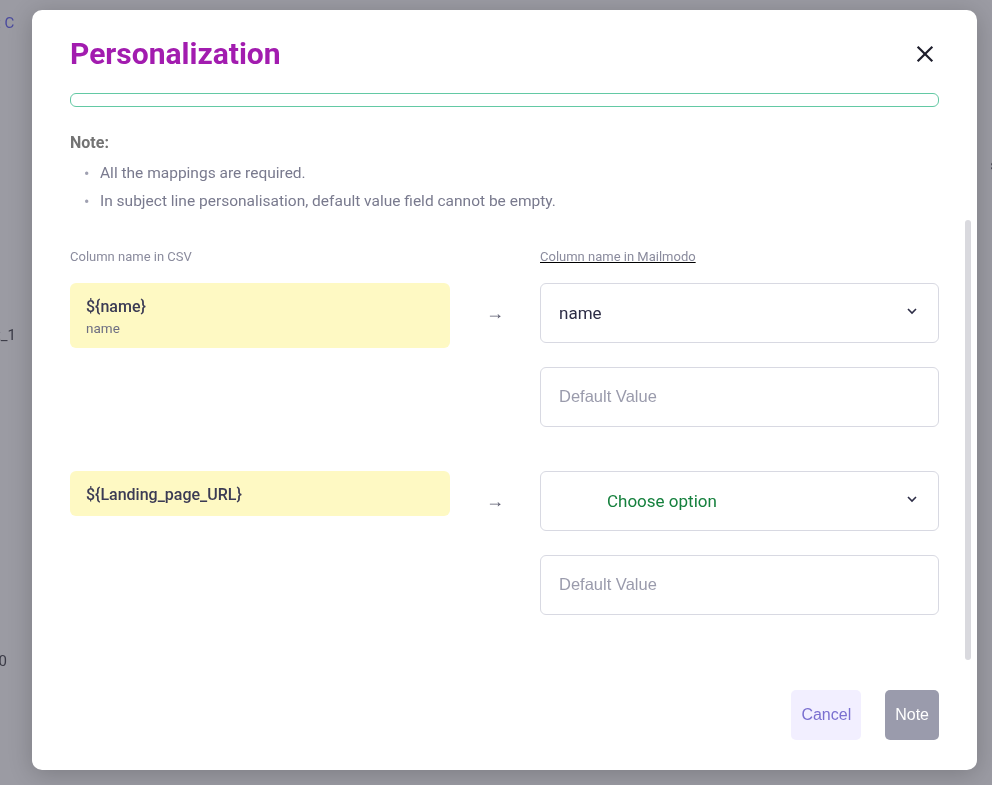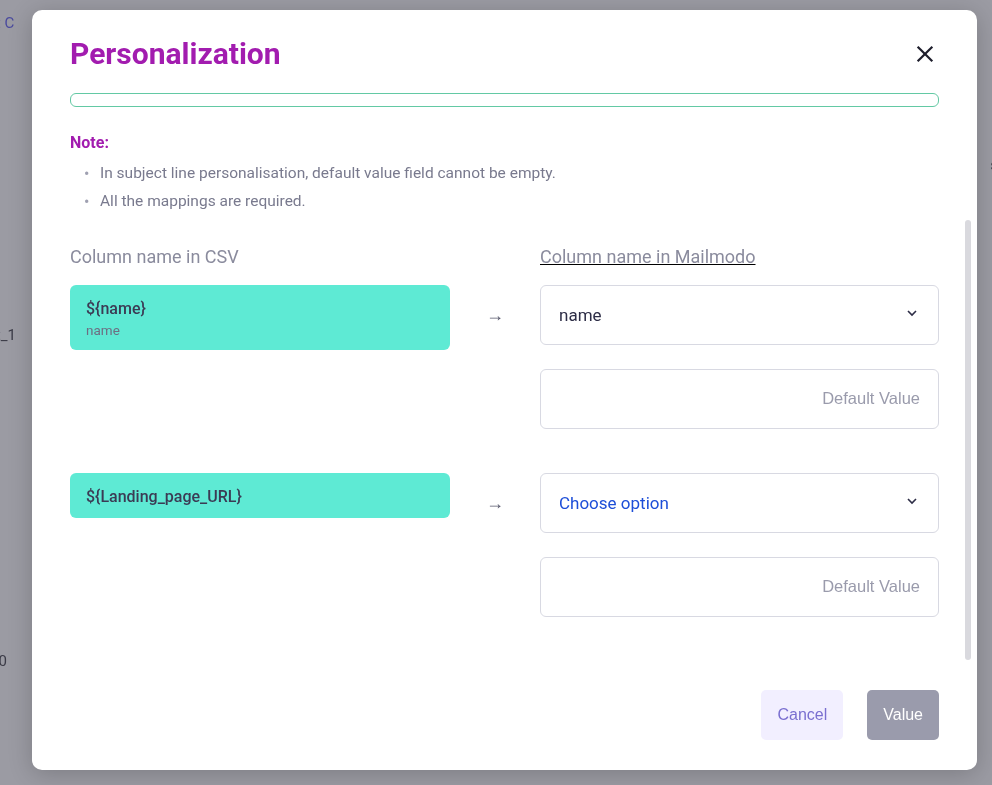--- a/index.html
+++ b/index.html
@@ -40,41 +40,41 @@
     padding: 0 38px 20px 38px;
     position: relative;
   }
   .alert-stub {
     border: 1px solid #63c9a4;
     border-radius: 6px;
     height: 14px;
     margin-bottom: 26px;
     background: #fff;
   }
-  .note-title { font-weight: 700; font-size: 16px; color: #a21caf; margin-bottom: 8px; }
+  .note-title { font-weight: 700; font-size: 16px; color: #737373; margin-bottom: 8px; }
   .note-list { list-style: none; padding-left: 30px; }
   .note-list li {
     position: relative;
     font-size: 15.5px; color: #797a8e;
     line-height: 1.8;
   }
   .note-list li::before {
     content: "•"; position: absolute; left: -16px; top: 0;
     color: #9fa0b1; font-size: 16px;
   }
   .column-headers {
     display: flex; margin-top: 30px; margin-bottom: 18px;
   }
   .col-left { width: 380px; flex-shrink: 0; }
   .col-arrow { width: 90px; flex-shrink: 0; }
   .col-right { flex: 1; text-decoration: underline; }
-  .col-head-text { font-size: 18px; color: #8a8b9d; }
+  .col-head-text { font-size: 13px; color: #8a8b9d; }
   .mapping-row { display: flex; align-items: flex-start; margin-bottom: 44px; }
   .csv-box {
-    background: #5eead4;
+    background: #fef9c3;
     border-radius: 6px;
     padding: 14px 16px 12px 16px;
     width: 380px;
   }
   .csv-var { font-size: 16px; color: #3b3b54; font-weight: 500; }
   .csv-name { font-size: 13.5px; color: #6d6e82; margin-top: 4px; }
   .arrow-cell {
     width: 90px;
     display: flex; align-items: center; justify-content: center;
     height: 60px;
@@ -86,34 +86,34 @@
     border-radius: 6px;
     height: 60px;
     display: flex; align-items: center;
     padding: 0 18px;
     font-size: 17px;
     background: #fff;
     cursor: pointer;
     position: relative;
   }
   .select-box .select-text { flex: 1; color: #2d2d46; }
-  .select-box.placeholder .select-text { color: #1d4ed8; }
+  .select-box.placeholder .select-text { color: #15803d; margin-left: 48px; }
   .select-box .chev { color: #2d2d46; }
   .input-box { cursor: text; }
   .input-box input {
     border: none; outline: none; width: 100%; font-size: 16.5px;
-    color: #2d2d46; background: transparent; text-align: right;
+    color: #2d2d46; background: transparent;
   }
   .input-box input::placeholder { color: #9a9bac; }
   .modal-footer {
     padding: 0 38px 30px 38px;
     display: flex; justify-content: flex-end; gap: 24px;
   }
   .btn {
-    height: 50px; padding: 0 16px;
+    height: 50px; padding: 0 10px;
     border-radius: 5px; border: none;
     font-size: 16px; font-weight: 500; cursor: pointer;
   }
   .btn-cancel { background: #f2efff; color: #7a6fd0; }
   .btn-save { background: #9a9bac; color: #fff; }
   .scroll-indicator {
     position: absolute; right: 6px; top: 210px;
     width: 6px; height: 440px;
     background: #d9d9de; border-radius: 3px;
   }
@@ -138,22 +138,22 @@
         <line x1="20" y1="4" x2="4" y2="20" stroke="#1d1d2b" stroke-width="2.4"></line>
       </svg>
     </button>
   </div>
 
   <div class="modal-body">
     <div class="alert-stub"></div>
 
     <div class="note-title">Note:</div>
     <ul class="note-list">
+      <li>All the mappings are required.</li>
       <li>In subject line personalisation, default value field cannot be empty.</li>
-      <li>All the mappings are required.</li>
     </ul>
 
     <div class="column-headers">
       <div class="col-left"><span class="col-head-text">Column name in CSV</span></div>
       <div class="col-arrow"></div>
       <div class="col-right"><span class="col-head-text">Column name in Mailmodo</span></div>
     </div>
 
     <div class="mapping-row">
       <div class="csv-box">
@@ -193,17 +193,17 @@
         <div class="input-box">
           <input type="text" placeholder="Default Value" style="">
         </div>
       </div>
     </div>
 
   </div>
 
   <div class="modal-footer">
     <button class="btn btn-cancel">Cancel</button>
-    <button class="btn btn-save">Value</button>
+    <button class="btn btn-save">Note</button>
   </div>
 
   <div class="scroll-indicator"></div>
 </div>
 
 </body></html>

